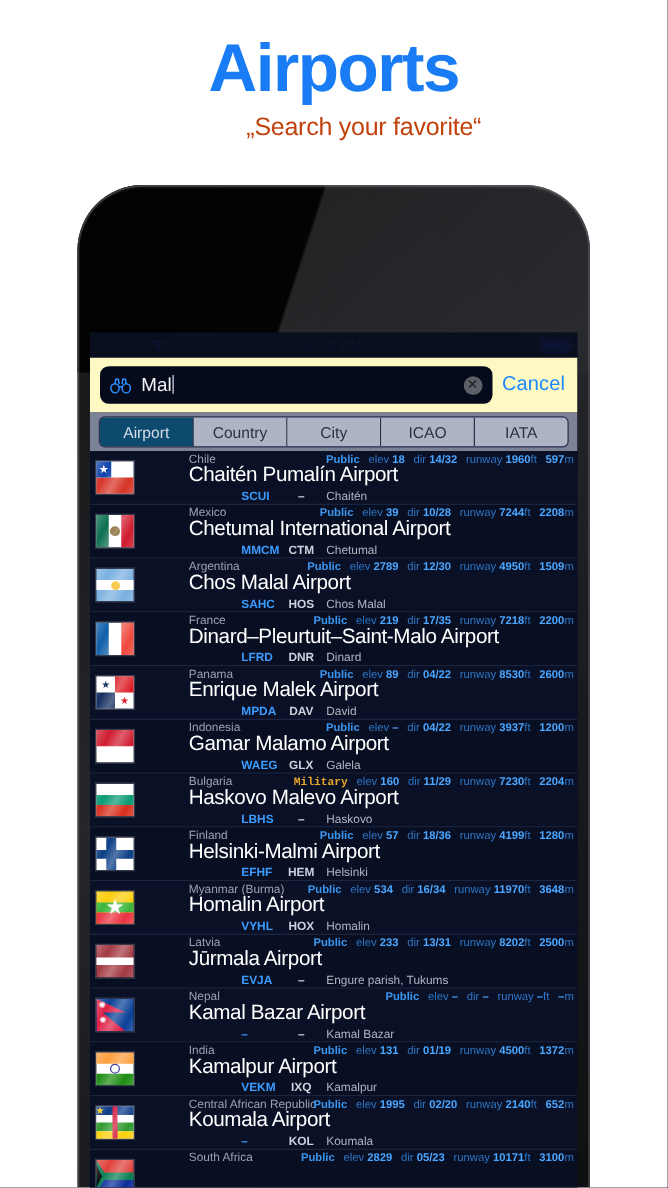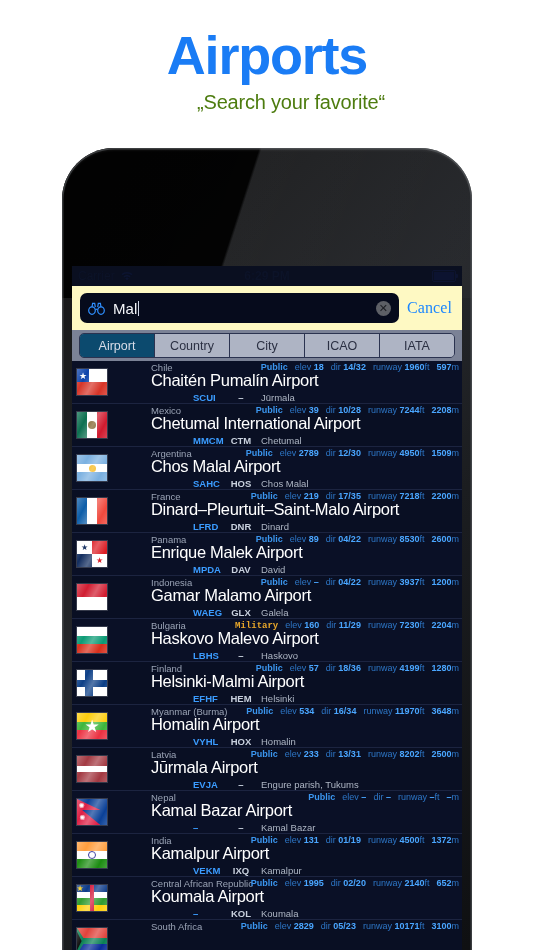--- a/index.html
+++ b/index.html
@@ -14,21 +14,21 @@
   
   .promo{position:absolute;left:0;top:0;width:534px;text-align:center;}
   .promo-title{
     margin:0;padding-top:26px;
     font-size:54px;line-height:58px;font-weight:700;
     color:#1a7cf5;letter-spacing:-1.2px;
   }
   .promo-sub{
     margin:0;padding-top:6px;
     font-size:20px;line-height:24px;font-weight:400;
-    color:#4d7c0f;letter-spacing:-0.2px;padding-left:48px;
+    color:#c2410c;letter-spacing:-0.2px;padding-left:48px;
   }
 
   
   .phone{
     position:absolute;left:62px;top:148px;
     width:410px;height:830px;
     background:linear-gradient(135deg,#141414 0%,#24262a 42%,#1b1d20 60%,#0e0f11 100%);
     border-radius:52px 52px 10px 10px;
     box-shadow:0 0 2px #000 inset;
   }
@@ -93,21 +93,21 @@
     flex:1;font-size:15px;color:#f2f4f8;letter-spacing:0.1px;
     white-space:nowrap;overflow:hidden;
   }
   .caret{display:inline-block;width:1px;height:15px;background:#cfd6e6;vertical-align:-2px;margin-left:1px;}
   .clear-btn{
     flex:0 0 auto;width:15px;height:15px;border-radius:50%;
     background:#5d6066;display:flex;align-items:center;justify-content:center;
     color:#1b1d22;font-size:11px;line-height:1;font-weight:700;
   }
   .cancel-btn{
-    flex:0 0 auto;font-size:16px;color:#1b87ff;padding-right:2px;letter-spacing:0.1px;font-family:Liberation Serif, serif;
+    flex:0 0 auto;font-size:16px;color:#1b87ff;padding-right:2px;letter-spacing:0.1px;
   }
 
   
   .segwrap{height:31px;background:#7b8296;display:flex;align-items:center;padding:0 7px;}
   .segment{
     flex:1;display:flex;border-radius:5px;overflow:hidden;height:23px;
     border:1px solid #2b3350;
   }
   .seg{
     flex:1;display:flex;align-items:center;justify-content:center;
@@ -228,21 +228,21 @@
             <div class="flag">
               <div style="position:absolute;inset:0;background:#fff"></div>
               <div style="position:absolute;left:0;top:50%;right:0;bottom:0;background:#d52b1e"></div>
               <div style="position:absolute;left:0;top:0;width:40%;height:50%;background:#0039a6"></div>
               <div style="position:absolute;left:20%;top:25%;transform:translate(-50%,-50%);color:#fff;font-size:9px;line-height:1">★</div>
               <div class="sheen"></div>
             </div>
             <div class="rowbody">
               <div class="r-country">Chile</div>
               <div class="r-name">Chaitén Pumalín Airport</div>
-              <div class="r-sub"><span class="r-icao">SCUI</span><span class="r-iata">–</span><span class="r-city">Jūrmala</span></div>
+              <div class="r-sub"><span class="r-icao">SCUI</span><span class="r-iata">–</span><span class="r-city">Chaitén</span></div>
               <div class="r-stats"><span class="pub">Public</span><span class="grp"><span class="lbl">elev</span> <span class="val">18</span></span><span class="grp"><span class="lbl">dir</span> <span class="val">14/32</span></span><span class="grp"><span class="lbl">runway</span> <span class="val">1960</span><span class="lbl">ft</span></span><span class="grp"><span class="val">597</span><span class="lbl">m</span></span></div>
             </div>
           </div>
           <div class="row">
             <div class="flag">
               <div style="position:absolute;inset:0;background:#fff"></div>
               <div style="position:absolute;left:0;top:0;width:33.3%;height:100%;background:#006847"></div>
               <div style="position:absolute;right:0;top:0;width:33.3%;height:100%;background:#ce1126"></div>
               <div style="position:absolute;left:50%;top:50%;width:8px;height:8px;margin:-4px 0 0 -4px;border-radius:50%;background:#7a5a22"></div>
               <div class="sheen"></div>

